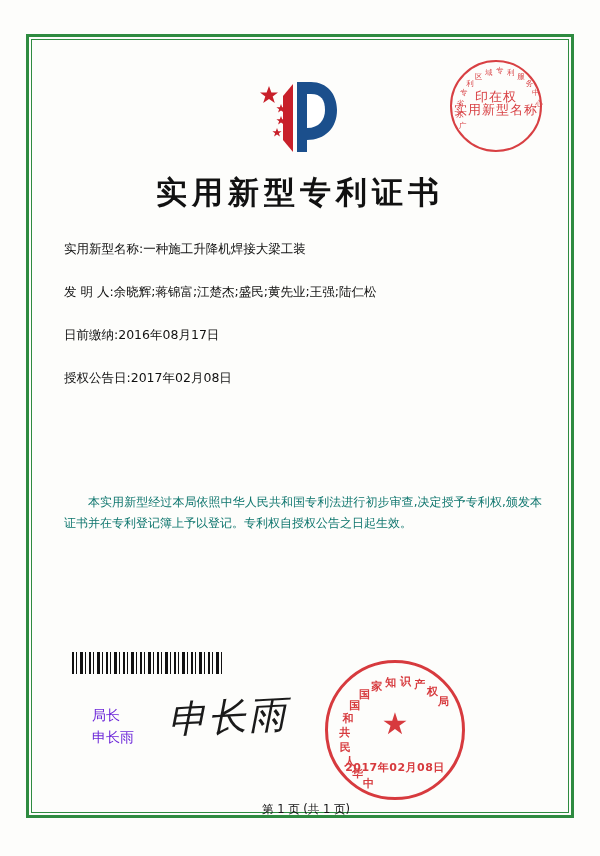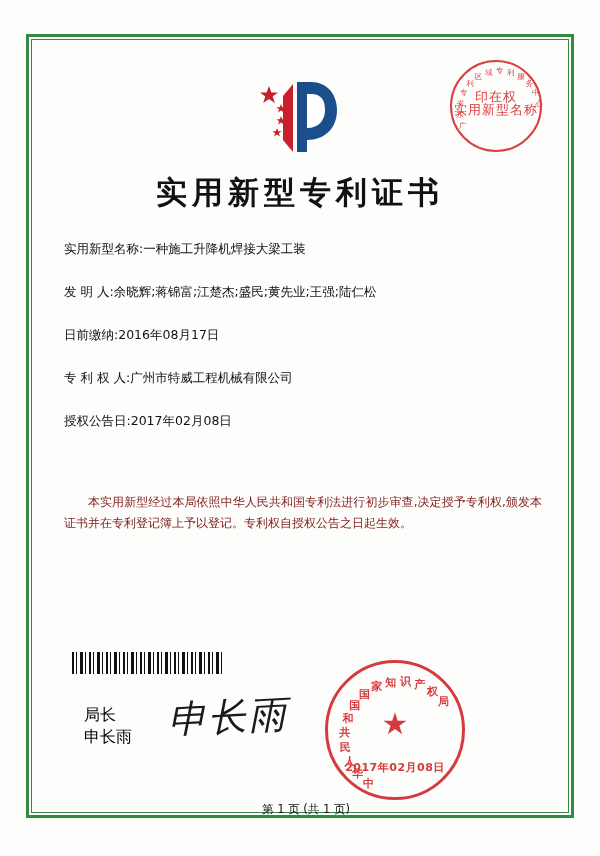--- a/index.html
+++ b/index.html
@@ -140,21 +140,21 @@
   }
 
   
   .body-text {
     position: absolute;
     left: 64px;
     right: 58px;
     top: 492px;
     font-size: 12px;
     line-height: 21px;
-    color: #7f1d1d;
+    color: #0f766e;
     text-align: justify;
   }
   .body-text p {
     margin: 0 0 2px 0;
     text-indent: 24px;
   }
 
   
   .barcode {
     position: absolute;
@@ -166,25 +166,25 @@
       repeating-linear-gradient(90deg,
         #111 0px, #111 2px, transparent 2px, transparent 4px,
         #111 4px, #111 5px, transparent 5px, transparent 8px,
         #111 8px, #111 11px, transparent 11px, transparent 13px,
         #111 13px, #111 14px, transparent 14px, transparent 17px);
   }
 
   
   .sig-label {
     position: absolute;
-    left: 84px;
+    left: 92px;
     top: 704px;
-    font-size: 16px;
+    font-size: 14px;
     line-height: 22px;
-    color: #000000;
+    color: #6d28d9;
   }
   .sig-hand {
     position: absolute;
     left: 168px;
     top: 692px;
     font-size: 38px;
     font-family: "DejaVu Serif", "Liberation Serif", serif;
     font-style: italic;
     color: #1a1a1a;
     letter-spacing: 2px;
@@ -302,23 +302,20 @@
 
   <div class="fields">
     <div class="frow">
       <span class="flabel">实用新型名称:</span><span class="fvalue">一种施工升降机焊接大梁工装</span>
     </div>
     <div class="frow">
       <span class="flabel">发 明 人:</span><span class="fvalue">余晓辉;蒋锦富;江楚杰;盛民;黄先业;王强;陆仁松</span>
     </div>
     <div class="frow">
       <span class="flabel">日前缴纳:</span><span class="fvalue">2016年08月17日</span>
-    </div>
-    <div class="frow">
-      <span class="flabel">专 利 权 人:</span><span class="fvalue">广州市特威工程机械有限公司</span>
     </div>
     <div class="frow">
       <span class="flabel">授权公告日:</span><span class="fvalue">2017年02月08日</span>
     </div>
   </div>
 
   <div class="body-text">
     <p>本实用新型经过本局依照中华人民共和国专利法进行初步审查,决定授予专利权,颁发本证书并在专利登记簿上予以登记。专利权自授权公告之日起生效。</p>
   </div>
 

